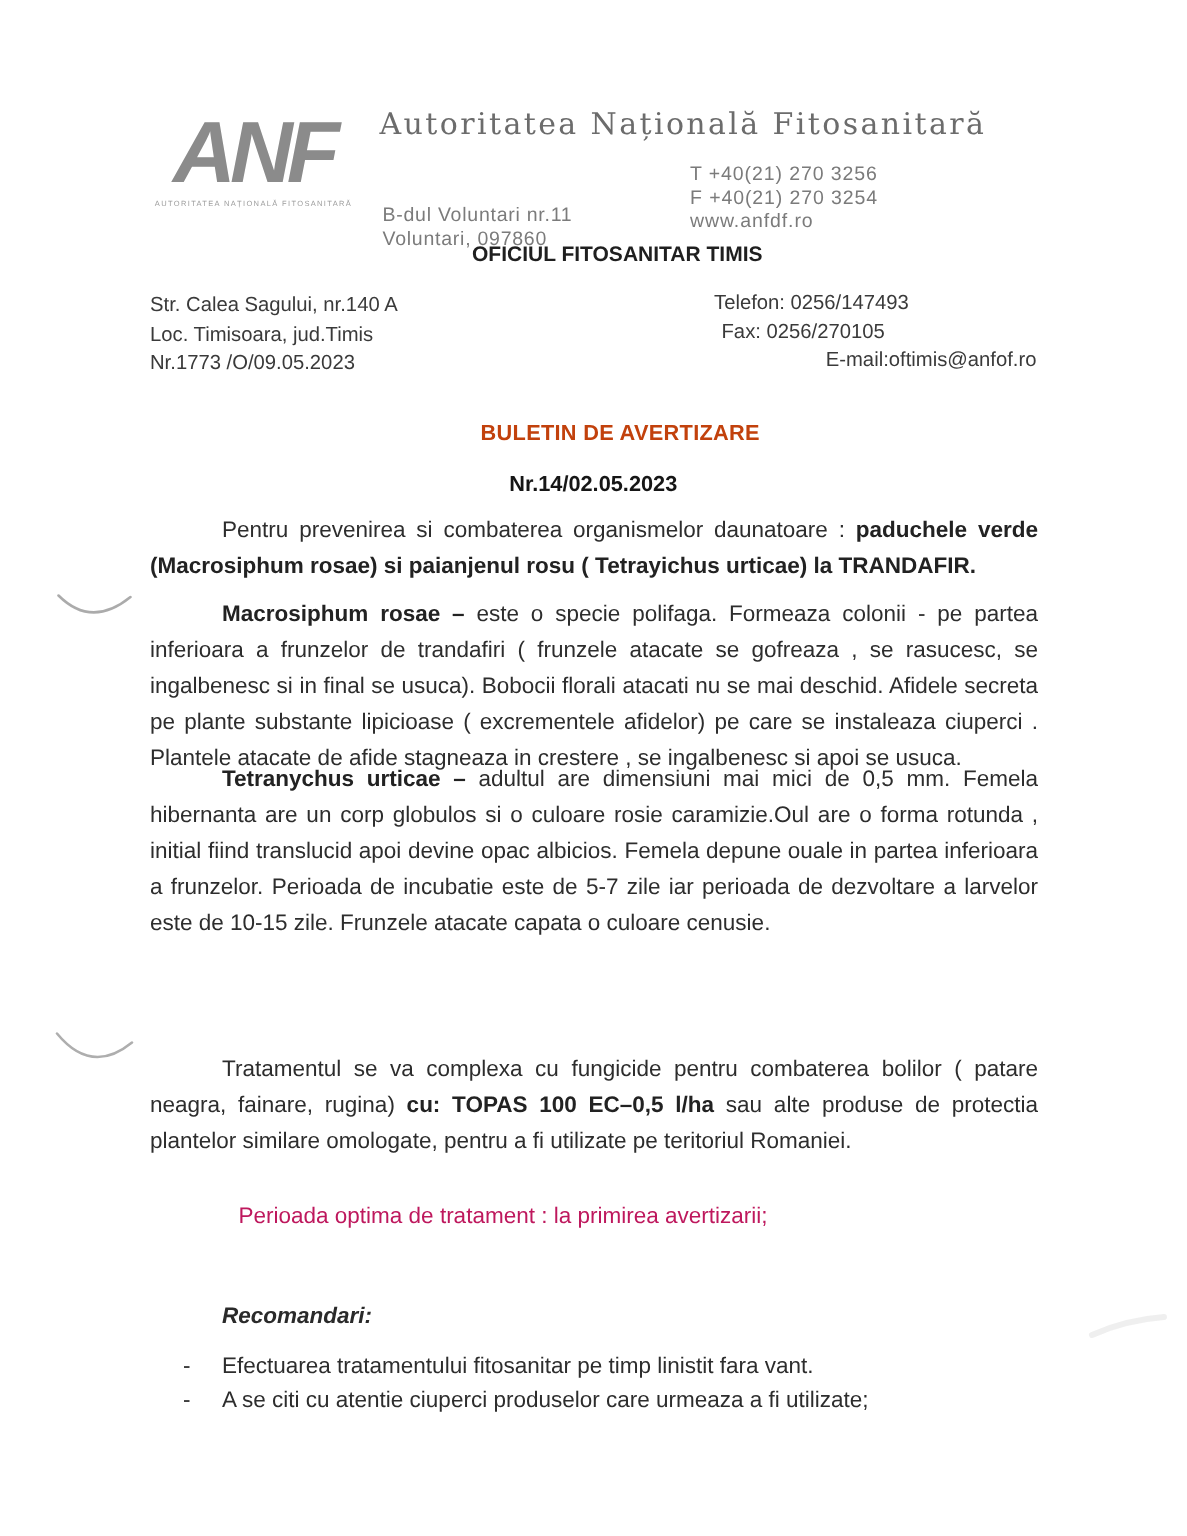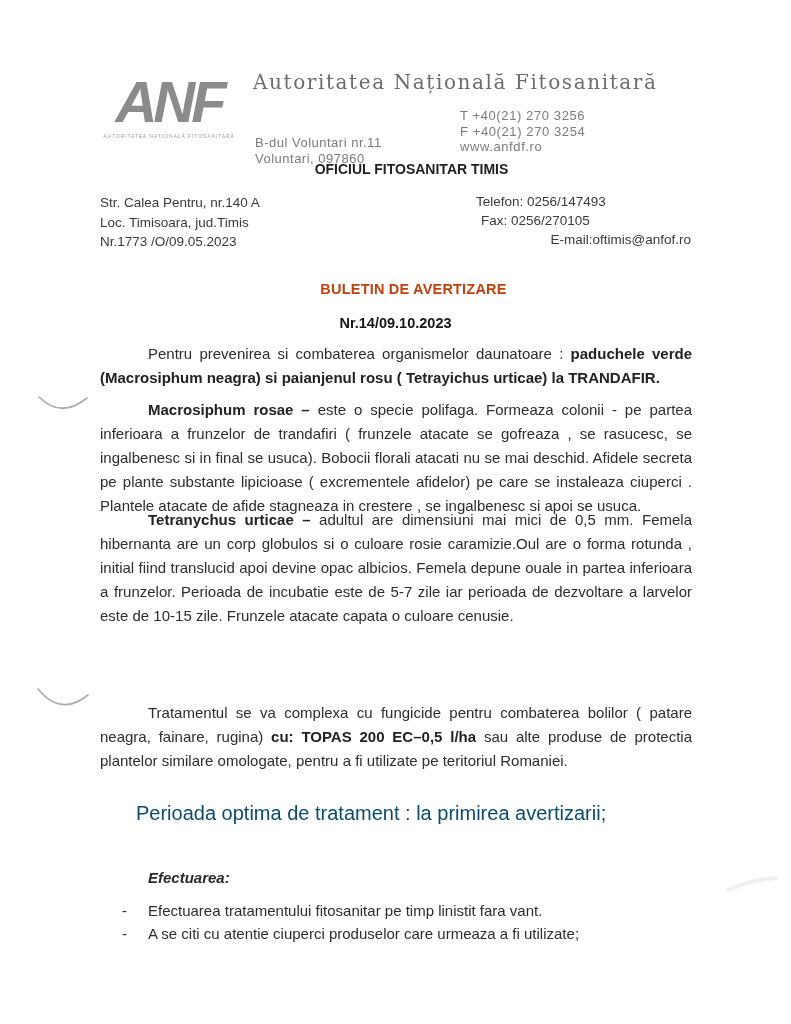--- a/index.html
+++ b/index.html
@@ -89,22 +89,22 @@
     text-indent: 48px;
     color: #2d2d2d;
   }
   .para b { font-weight: 700; color: #222; }
   .p1 { top: 342px; }
   .p2 { top: 398px; }
   .p3 { top: 508px; }
   .p4 { top: 601px; }
   .p5 { top: 701px; }
   .period-line {
-    position: absolute; left: 136px; top: 802px;
-    font-size: 20px; color: #0c4a6e;
+    position: absolute; left: 159px; top: 802px;
+    font-size: 15px; color: #be185d;
   }
   .reco-heading {
     position: absolute; left: 148px; top: 869px;
     font-size: 15px; font-weight: 700; font-style: italic; color: #2a2a2a;
   }
   .reco-list { position: absolute; left: 122px; top: 899px; font-size: 15px; color: #2d2d2d; }
   .reco-item { display: flex; line-height: 23px; }
   .reco-dash { width: 26px; flex: 0 0 26px; }
   
   .pen-mark { position: absolute; opacity: 0.8; }
@@ -131,43 +131,43 @@
 
   <div class="hq-contact">
     <div>T +40(21) 270 3256</div>
     <div>F +40(21) 270 3254</div>
     <div>www.anfdf.ro</div>
   </div>
 
   <div class="office-title">OFICIUL FITOSANITAR TIMIS</div>
 
   <div class="info-left">
-    <div>Str. Calea Pentru, nr.140 A</div>
+    <div>Str. Calea Sagului, nr.140 A</div>
     <div>Loc. Timisoara, jud.Timis</div>
     <div>Nr.1773 /O/09.05.2023</div>
   </div>
   <div class="info-tel">Telefon: 0256/147493</div>
   <div class="info-fax">Fax: 0256/270105</div>
   <div class="info-email">E-mail:oftimis@anfof.ro</div>
 
   <div class="doc-title">BULETIN DE AVERTIZARE</div>
-  <div class="doc-number">Nr.14/09.10.2023</div>
+  <div class="doc-number">Nr.14/02.05.2023</div>
 
-  <p class="para p1"><span>Pentru prevenirea si combaterea organismelor daunatoare : </span><b>paduchele verde (Macrosiphum neagra) si paianjenul rosu ( Tetrayichus  urticae) la TRANDAFIR.</b></p>
+  <p class="para p1"><span>Pentru prevenirea si combaterea organismelor daunatoare : </span><b>paduchele verde (Macrosiphum rosae) si paianjenul rosu ( Tetrayichus  urticae) la TRANDAFIR.</b></p>
 
   <p class="para p2"><b>Macrosiphum rosae – </b><span>este o specie polifaga. Formeaza colonii  - pe partea inferioara a frunzelor de trandafiri ( frunzele atacate se gofreaza , se rasucesc, se ingalbenesc si in final se usuca). Bobocii florali atacati nu se mai deschid. Afidele secreta pe plante substante lipicioase ( excrementele afidelor) pe care se instaleaza ciuperci . Plantele atacate de afide stagneaza in crestere , se ingalbenesc si apoi se usuca.</span></p>
 
   <p class="para p3"><b>Tetranychus urticae – </b><span>adultul are dimensiuni mai mici de 0,5 mm. Femela hibernanta are un corp globulos si o culoare rosie caramizie.Oul are o forma rotunda , initial fiind translucid apoi devine opac albicios. Femela depune ouale in partea inferioara a frunzelor. Perioada de incubatie este de 5-7 zile iar perioada de dezvoltare a larvelor este de 10-15 zile. Frunzele atacate capata o culoare cenusie.</span></p>
 
 
-  <p class="para p5"><span>Tratamentul se va complexa cu fungicide  pentru combaterea bolilor ( patare neagra, fainare, rugina) </span><b>cu: TOPAS 200 EC–0,5 l/ha</b><span> sau alte produse de protectia plantelor similare omologate, pentru a fi utilizate pe teritoriul Romaniei.</span></p>
+  <p class="para p5"><span>Tratamentul se va complexa cu fungicide  pentru combaterea bolilor ( patare neagra, fainare, rugina) </span><b>cu: TOPAS 100 EC–0,5 l/ha</b><span> sau alte produse de protectia plantelor similare omologate, pentru a fi utilizate pe teritoriul Romaniei.</span></p>
 
   <div class="period-line">Perioada optima de tratament : la primirea avertizarii;</div>
 
-  <div class="reco-heading">Efectuarea:</div>
+  <div class="reco-heading">Recomandari:</div>
 
   <div class="reco-list">
     <div class="reco-item">
       <span class="reco-dash">-</span>
       <span>Efectuarea tratamentului fitosanitar pe timp linistit fara vant.</span>
     </div>
     <div class="reco-item">
       <span class="reco-dash">-</span>
       <span>A se citi cu atentie ciuperci produselor care urmeaza a fi utilizate;</span>
     </div>

